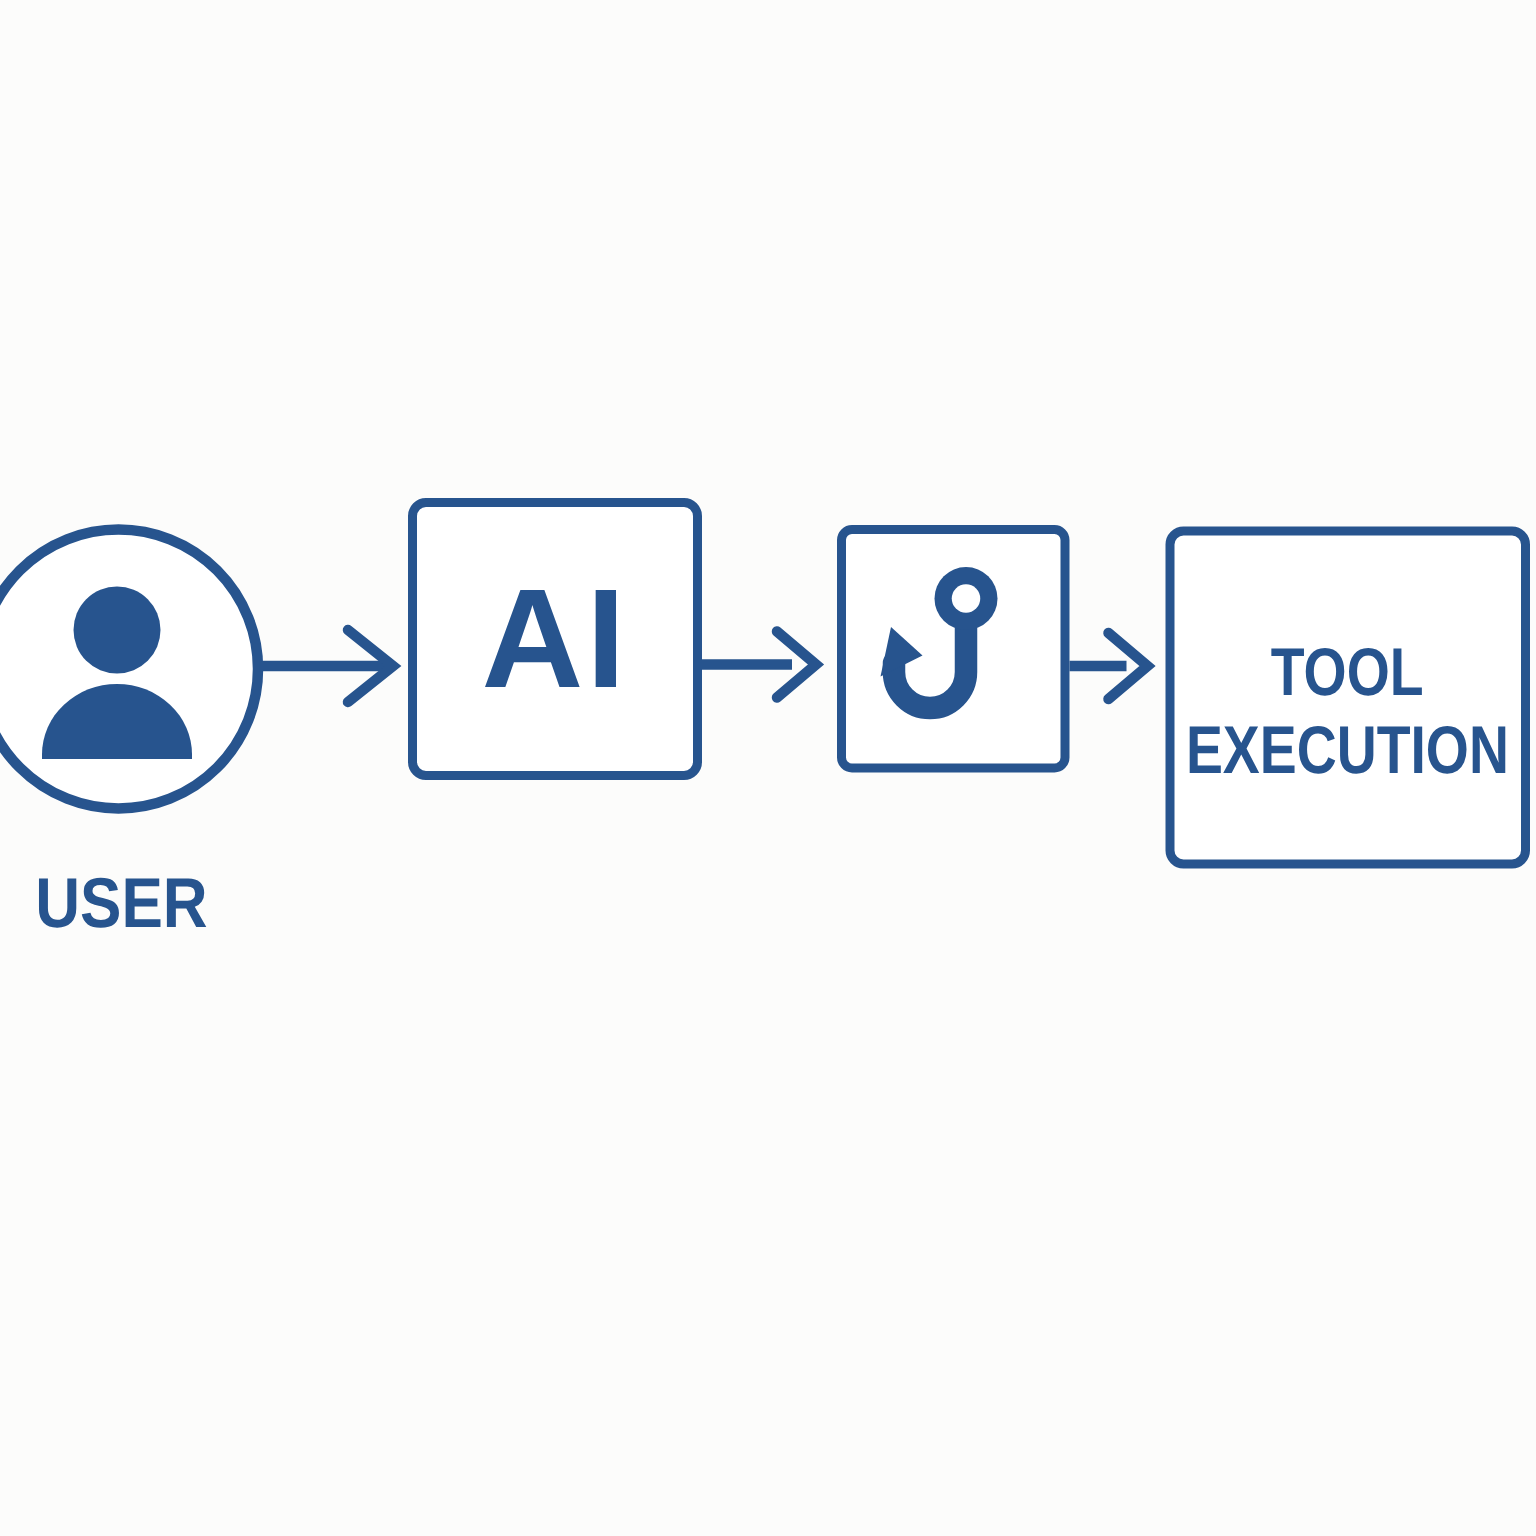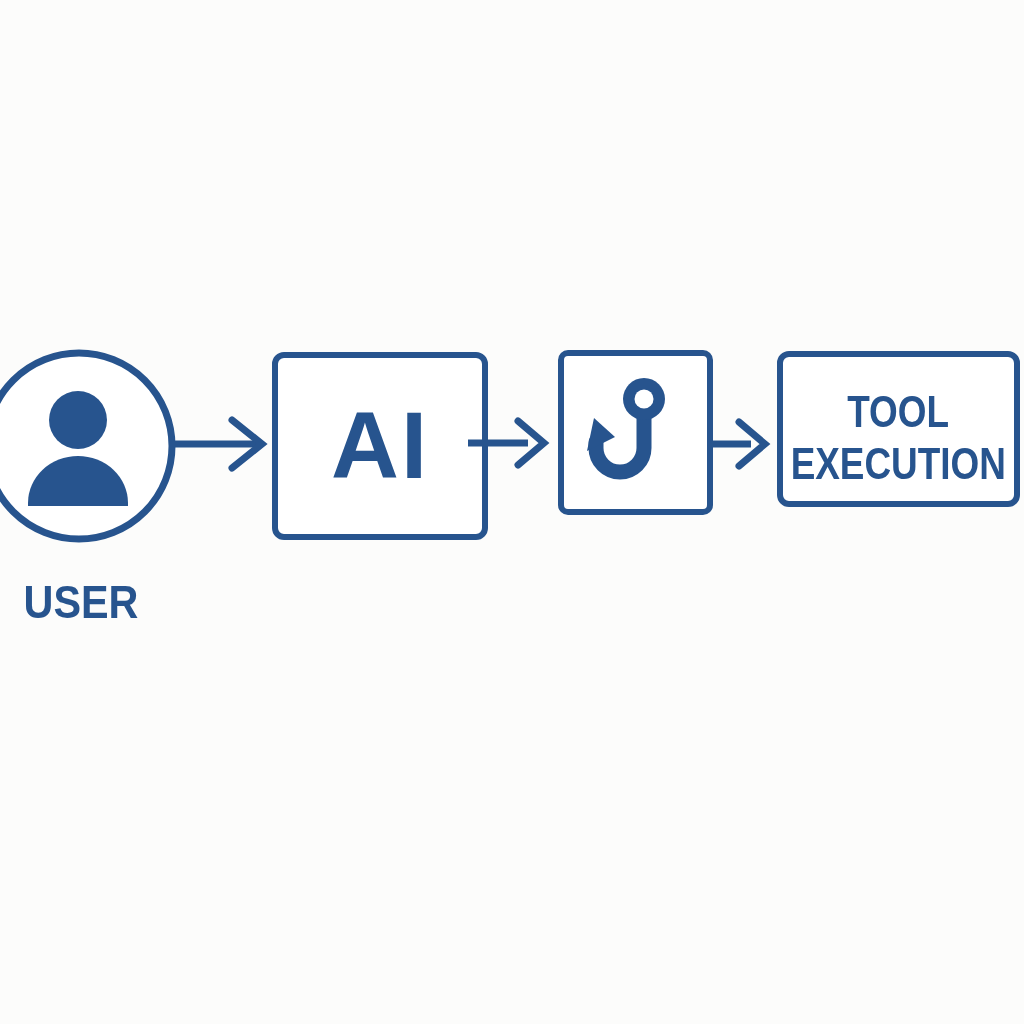--- a/index.html
+++ b/index.html
@@ -19,23 +19,23 @@
   }
   .node-box{
     position:absolute;
     background:var(--box-fill);
     border:6px solid var(--primary);
     border-radius:12px;
     display:flex;
     align-items:center;
     justify-content:center;
   }
-  .box-ai{left:272px;top:352px;width:216px;height:188px;}
+  .box-ai{left:272px;top:332px;width:196px;height:188px;}
   .box-hook{left:558px;top:350px;width:155px;height:165px;border-radius:10px;}
-  .box-tool{left:777px;top:351px;width:243px;height:156px;padding-top:18px;}
+  .box-tool{left:777px;top:351px;width:243px;height:228px;padding-top:18px;}
   .ai-text{
     font-size:94px;
     font-weight:700;
     letter-spacing:2px;
     line-height:1;
   }
   .two-line{
     display:flex;
     flex-direction:column;
     align-items:center;

